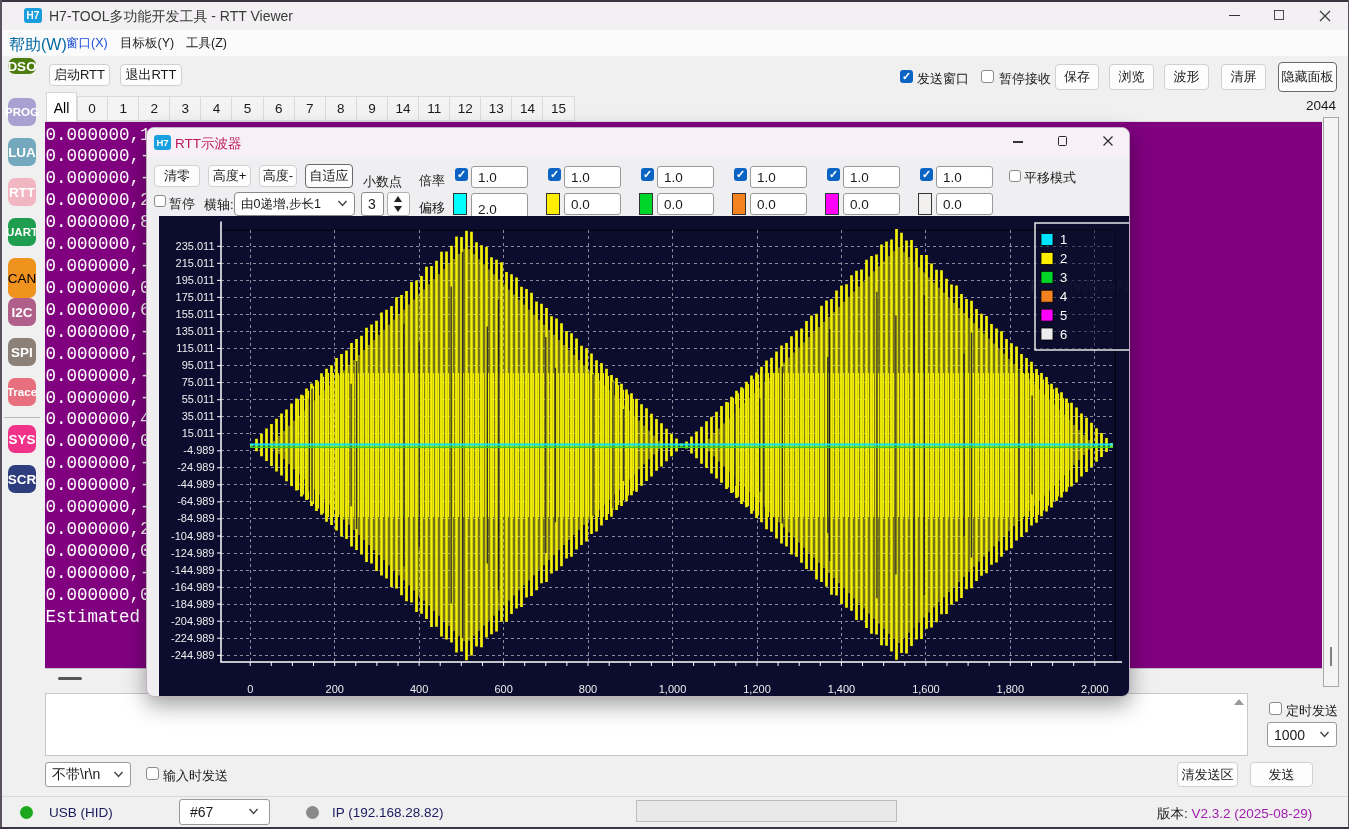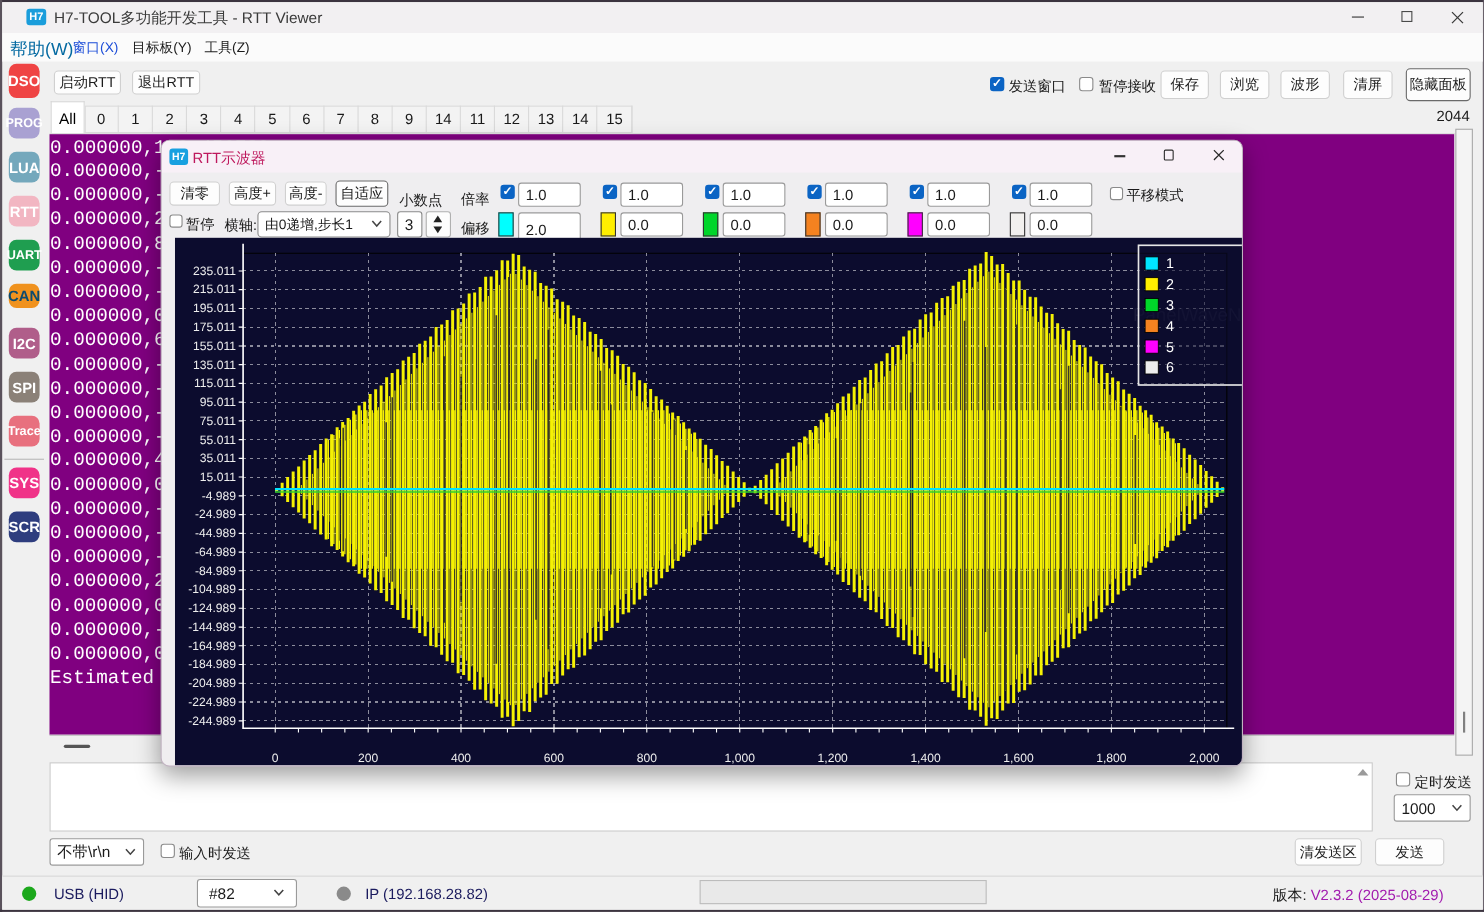--- a/index.html
+++ b/index.html
@@ -53,26 +53,26 @@
 <div class="abs" style="left:356.9px;top:96px;width:31.1px;height:25px;border-right:1px solid #dadada;font-size:13.5px;color:#1a1a1a;display:flex;align-items:center;justify-content:center">9</div>
 <div class="abs" style="left:388.0px;top:96px;width:31.1px;height:25px;border-right:1px solid #dadada;font-size:13.5px;color:#1a1a1a;display:flex;align-items:center;justify-content:center">14</div>
 <div class="abs" style="left:419.1px;top:96px;width:31.1px;height:25px;border-right:1px solid #dadada;font-size:13.5px;color:#1a1a1a;display:flex;align-items:center;justify-content:center">11</div>
 <div class="abs" style="left:450.2px;top:96px;width:31.1px;height:25px;border-right:1px solid #dadada;font-size:13.5px;color:#1a1a1a;display:flex;align-items:center;justify-content:center">12</div>
 <div class="abs" style="left:481.3px;top:96px;width:31.1px;height:25px;border-right:1px solid #dadada;font-size:13.5px;color:#1a1a1a;display:flex;align-items:center;justify-content:center">13</div>
 <div class="abs" style="left:512.4px;top:96px;width:31.1px;height:25px;border-right:1px solid #dadada;font-size:13.5px;color:#1a1a1a;display:flex;align-items:center;justify-content:center">14</div>
 <div class="abs" style="left:543.5px;top:96px;width:31.1px;height:25px;border-right:1px solid #dadada;font-size:13.5px;color:#1a1a1a;display:flex;align-items:center;justify-content:center">15</div>
 <div class="abs" style="left:46px;top:92px;width:31px;height:30px;background:#fff;border:1px solid #d6d6d6;border-bottom:none;font-size:14px;color:#000;display:flex;align-items:center;justify-content:center">All</div>
 <div class="abs" style="left:1306px;top:98px;font-size:13.5px;color:#1a1a1a">2044</div>
 <div class="abs" style="left:45px;top:120.5px;width:1278px;height:1px;background:#dcdcdc"></div>
-<div class="abs" style="left:8px;top:58px;width:28px;height:31px;background:#ef4444;border-radius:7px;color:#fff;font-size:13.5px;font-weight:bold;display:flex;align-items:center;justify-content:center">DSO</div>
+<div class="abs" style="left:8px;top:58px;width:28px;height:16px;background:#4d7c0f;border-radius:7px;color:#fff;font-size:13.5px;font-weight:bold;display:flex;align-items:center;justify-content:center">DSO</div>
 <div class="abs" style="left:8px;top:98px;width:28px;height:28px;background:#a9a1d2;border-radius:7px;color:#fff;font-size:11.5px;font-weight:bold;display:flex;align-items:center;justify-content:center">PROG</div>
 <div class="abs" style="left:8px;top:138px;width:28px;height:28px;background:#74a8bc;border-radius:7px;color:#fff;font-size:13.5px;font-weight:bold;display:flex;align-items:center;justify-content:center">LUA</div>
 <div class="abs" style="left:8px;top:178px;width:28px;height:28px;background:#f2b6c2;border-radius:7px;color:#fff;font-size:13.5px;font-weight:bold;display:flex;align-items:center;justify-content:center">RTT</div>
 <div class="abs" style="left:8px;top:218px;width:28px;height:28px;background:#1f9e50;border-radius:7px;color:#fff;font-size:11.5px;font-weight:bold;display:flex;align-items:center;justify-content:center">UART</div>
-<div class="abs" style="left:8px;top:258px;width:28px;height:22px;background:#f0921e;border-radius:7px;color:#0c4a6e;font-size:13.5px;font-weight:bold;display:flex;align-items:center;justify-content:center">CAN</div>
+<div class="abs" style="left:8px;top:258px;width:28px;height:40px;background:#f0921e;border-radius:7px;color:#000000;font-size:13.5px;font-weight:normal;display:flex;align-items:center;justify-content:center">CAN</div>
 <div class="abs" style="left:8px;top:298px;width:28px;height:28px;background:#b05e8a;border-radius:7px;color:#fff;font-size:13.5px;font-weight:bold;display:flex;align-items:center;justify-content:center">I2C</div>
 <div class="abs" style="left:8px;top:338px;width:28px;height:28px;background:#8b8178;border-radius:7px;color:#fff;font-size:13.5px;font-weight:bold;display:flex;align-items:center;justify-content:center">SPI</div>
 <div class="abs" style="left:8px;top:378px;width:28px;height:28px;background:#e8707e;border-radius:7px;color:#fff;font-size:11.5px;font-weight:bold;display:flex;align-items:center;justify-content:center">Trace</div>
 <div class="abs" style="left:4px;top:417px;width:36px;height:1px;background:#b8b8b8"></div>
 <div class="abs" style="left:8px;top:425px;width:28px;height:28px;background:#f03388;border-radius:7px;color:#fff;font-size:13.5px;font-weight:bold;display:flex;align-items:center;justify-content:center">SYS</div>
 <div class="abs" style="left:8px;top:465px;width:28px;height:28px;background:#2e3d7e;border-radius:7px;color:#fff;font-size:13.5px;font-weight:bold;display:flex;align-items:center;justify-content:center">SCR</div>
 <div class="abs" style="left:45px;top:122px;width:1277px;height:546px;background:#800080;overflow:hidden">
     <div style="position:absolute;left:0.5px;top:2.5px;font-family:'Liberation Mono',monospace;font-size:17.5px;line-height:21.93px;color:#ffffff;white-space:pre"><div style="height:21.93px">0.000000,123.456789</div><div style="height:21.93px">0.000000,-23.456789</div><div style="height:21.93px">0.000000,-23.456789</div><div style="height:21.93px">0.000000,223.456789</div><div style="height:21.93px">0.000000,823.456789</div><div style="height:21.93px">0.000000,-23.456789</div><div style="height:21.93px">0.000000,-23.456789</div><div style="height:21.93px">0.000000,023.456789</div><div style="height:21.93px">0.000000,623.456789</div><div style="height:21.93px">0.000000,-23.456789</div><div style="height:21.93px">0.000000,-23.456789</div><div style="height:21.93px">0.000000,-23.456789</div><div style="height:21.93px">0.000000,-23.456789</div><div style="height:21.93px">0.000000,423.456789</div><div style="height:21.93px">0.000000,023.456789</div><div style="height:21.93px">0.000000,-23.456789</div><div style="height:21.93px">0.000000,-23.456789</div><div style="height:21.93px">0.000000,-23.456789</div><div style="height:21.93px">0.000000,223.456789</div><div style="height:21.93px">0.000000,023.456789</div><div style="height:21.93px">0.000000,-23.456789</div><div style="height:21.93px">0.000000,023.456789</div><div style="height:21.93px">Estimated SysTick</div></div>
   </div>
 <div class="abs" style="left:45px;top:668px;width:1277px;height:20px;background:#f0f0f0;border-top:1px solid #c4c4c4"></div>
@@ -91,21 +91,21 @@
 <svg class="abs" style="left:113px;top:771px" width="11" height="7">
     <path d="M1.5 1L5.5 5.5L9.5 1" stroke="#444" fill="none" stroke-width="1.4"></path>
   </svg>
 <div class="cb" style="left:146px;top:767px"></div>
 <div class="lbl" style="left:163px;top:767px">输入时发送</div>
 <div class="btn" style="left:1177px;top:762px;width:61px;height:25px">清发送区</div>
 <div class="btn" style="left:1250px;top:762px;width:63px;height:25px">发送</div>
 <div class="abs" style="left:1.5px;top:796px;width:1346px;height:31px;background:#f0f0f0;border-top:1px solid #d8d8d8"></div>
 <div class="abs" style="left:20px;top:806px;width:13px;height:13px;border-radius:50%;background:#1ca81c"></div>
 <div class="abs" style="left:49px;top:805px;font-size:13.5px;color:#1b1b5e">USB (HID)</div>
-<div class="ib" style="left:179px;top:799px;width:91px;height:26px;padding-left:10px">#82</div>
+<div class="ib" style="left:179px;top:799px;width:91px;height:26px;padding-left:10px">#67</div>
 <svg class="abs" style="left:248px;top:808px" width="11" height="7">
     <path d="M1.5 1L5.5 5.5L9.5 1" stroke="#444" fill="none" stroke-width="1.4"></path>
   </svg>
 <div class="abs" style="left:306px;top:806px;width:13px;height:13px;border-radius:50%;background:#8a8a8a"></div>
 <div class="abs" style="left:332px;top:805px;font-size:13.5px;color:#1b1b5e">IP (192.168.28.82)</div>
 <div class="abs" style="left:636px;top:800px;width:261px;height:22px;background:#e9e9e9;border:1px solid #bcbcbc"></div>
 <div class="abs" style="left:1157px;top:805px;font-size:13.5px;color:#1a1a1a">版本: <span style="color:#a21caf">V2.3.2 (2025-08-29)</span></div>
 <div class="abs" style="left:146px;top:127px;width:984px;height:570px;background:#f0eef0;border:1px solid #c0b2c0;border-radius:8px;box-shadow:0 8px 22px rgba(0,0,0,0.38);overflow:hidden">
 <div class="abs" style="left:0;top:0;width:984px;height:29px;background:#f8f0f7"></div>
 <div class="abs" style="left:7px;top:7px;width:17px;height:15px;background:#18a0e0;border-radius:3px;color:#fff;font-size:9.5px;font-weight:bold;text-align:center;line-height:15px">H7</div>

